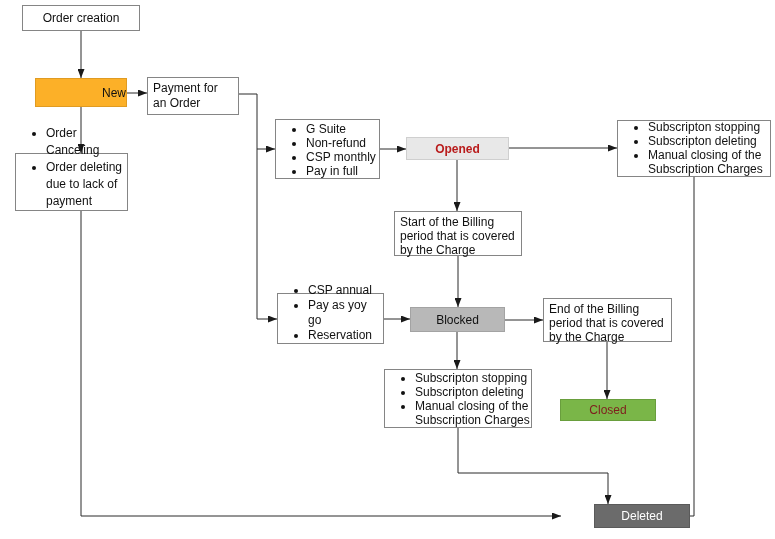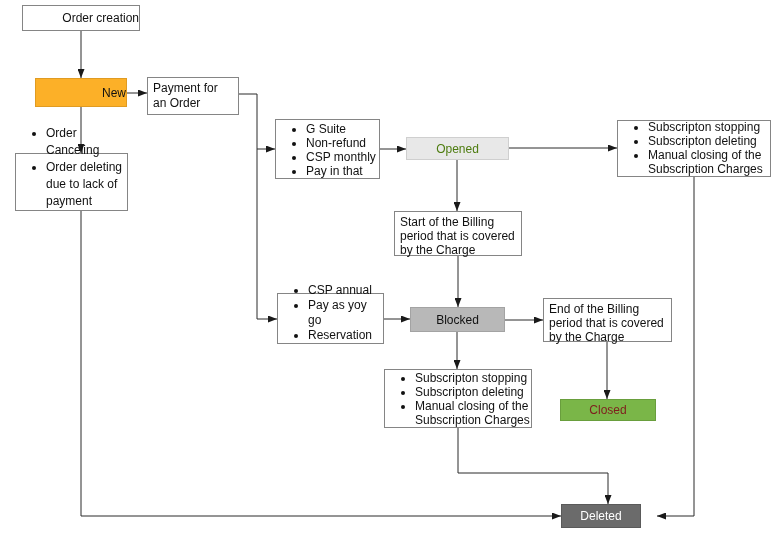--- a/index.html
+++ b/index.html
@@ -28,39 +28,39 @@
     line-height:14px;
   }
   .listbox ul{
     margin:0;
     padding-left:30px;
     list-style:disc;
   }
   .listbox{display:flex;align-items:flex-end;}
   .listbox ul li{padding:0;margin:0;}
   
-  #order-creation{left:22px;top:5px;width:118px;height:26px;justify-content:flex-end;}
+  #order-creation{left:22px;top:5px;width:118px;height:26px;}
   #new-state{left:35px;top:78px;width:92px;height:29px;border-color:#e09b22;justify-content:flex-end;}
   #payment{left:147px;top:77px;width:92px;height:38px;line-height:15px;}
   #cancel-list{left:15px;top:153px;width:113px;height:58px;}
   #cancel-list li{line-height:17px;}
   #gsuite-list{left:275px;top:119px;width:105px;height:60px;}
   #gsuite-list li{line-height:14px;}
   #opened-state{left:406px;top:137px;width:103px;height:23px;border-color:#cfcfcf;}
   #start-billing{left:394px;top:211px;width:128px;height:45px;}
   #substop-right{left:617px;top:120px;width:154px;height:57px;}
   #substop-right li{line-height:14px;}
   #csp-annual-list{left:277px;top:293px;width:107px;height:51px;}
   #csp-annual-list li{line-height:15px;}
   #blocked-state{left:410px;top:307px;width:95px;height:25px;border-color:#a3a3a3;}
   #end-billing{left:543px;top:298px;width:129px;height:44px;}
   #substop-mid{left:384px;top:369px;width:148px;height:59px;}
   #substop-mid li{line-height:14px;}
   #closed-state{left:560px;top:399px;width:96px;height:22px;border-color:#699e3d;}
-  #deleted-state{left:561px;top:504px;width:80px;height:24px;border-color:#5a5a5a;}
+  #deleted-state{left:594px;top:504px;width:96px;height:24px;border-color:#5a5a5a;}
   polyline{fill:none;stroke:#2b2b2b;stroke-width:1;}
 </style>
 </head>
 <body>
 
 <div id="canvas">
 
   <svg id="edges" width="775" height="539" viewBox="0 0 775 539" xmlns="http://www.w3.org/2000/svg">
     <defs>
       <marker id="arr" markerWidth="9" markerHeight="7" refX="9" refY="3.5" orient="auto" markerUnits="userSpaceOnUse">
@@ -102,25 +102,25 @@
       <li>Order Canceling</li>
       <li>Order deleting due to lack of payment</li>
     </ul>
   </div>
 
   <div id="gsuite-list" class="node listbox">
     <ul>
       <li>G Suite</li>
       <li>Non-refund</li>
       <li>CSP monthly</li>
-      <li>Pay in that</li>
+      <li>Pay in full</li>
     </ul>
   </div>
 
-  <div id="opened-state" class="node center" style="background-color: rgb(232, 232, 232); color: #4d7c0f;">
+  <div id="opened-state" class="node center" style="background-color: rgb(232, 232, 232); color: #b91c1c; font-weight: bold;">
     <span>Opened</span>
   </div>
 
   <div id="start-billing" class="node textbox">
     <span>Start of the Billing period that is covered by the Charge</span>
   </div>
 
   <div id="substop-right" class="node listbox">
     <ul>
       <li>Subscripton stopping</li>

